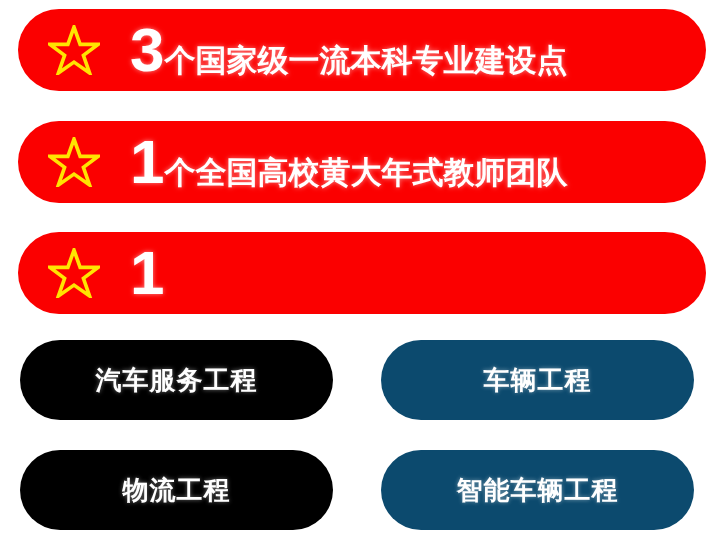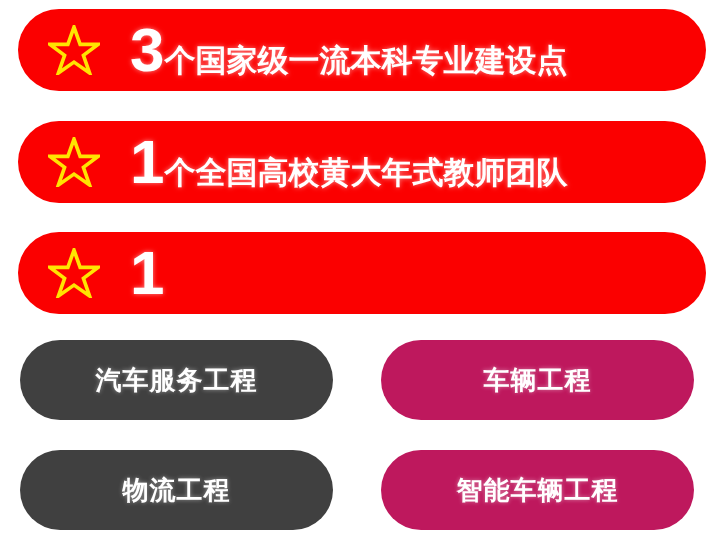--- a/index.html
+++ b/index.html
@@ -86,22 +86,22 @@
     box-sizing: border-box;
   }
   .major-pill .major-label {
     color: #ffffff;
     font-size: 26px;
     font-weight: bold;
     letter-spacing: 1px;
     white-space: nowrap;
     text-shadow: 0 0 4px rgba(255,255,255,0.45);
   }
-  .major-pill.orange { background: #404040; }
-  .major-pill.green  { background: #be185d; }
+  .major-pill.orange { background: #000000; }
+  .major-pill.green  { background: #0c4a6e; }
 
   .major-pill.c1 { left: 20px;  top: 340px; }
   .major-pill.c2 { left: 381px; top: 340px; }
   .major-pill.c3 { left: 20px;  top: 450px; }
   .major-pill.c4 { left: 381px; top: 450px; }
 </style>
 </head>
 <body>
 
 <div id="board">

